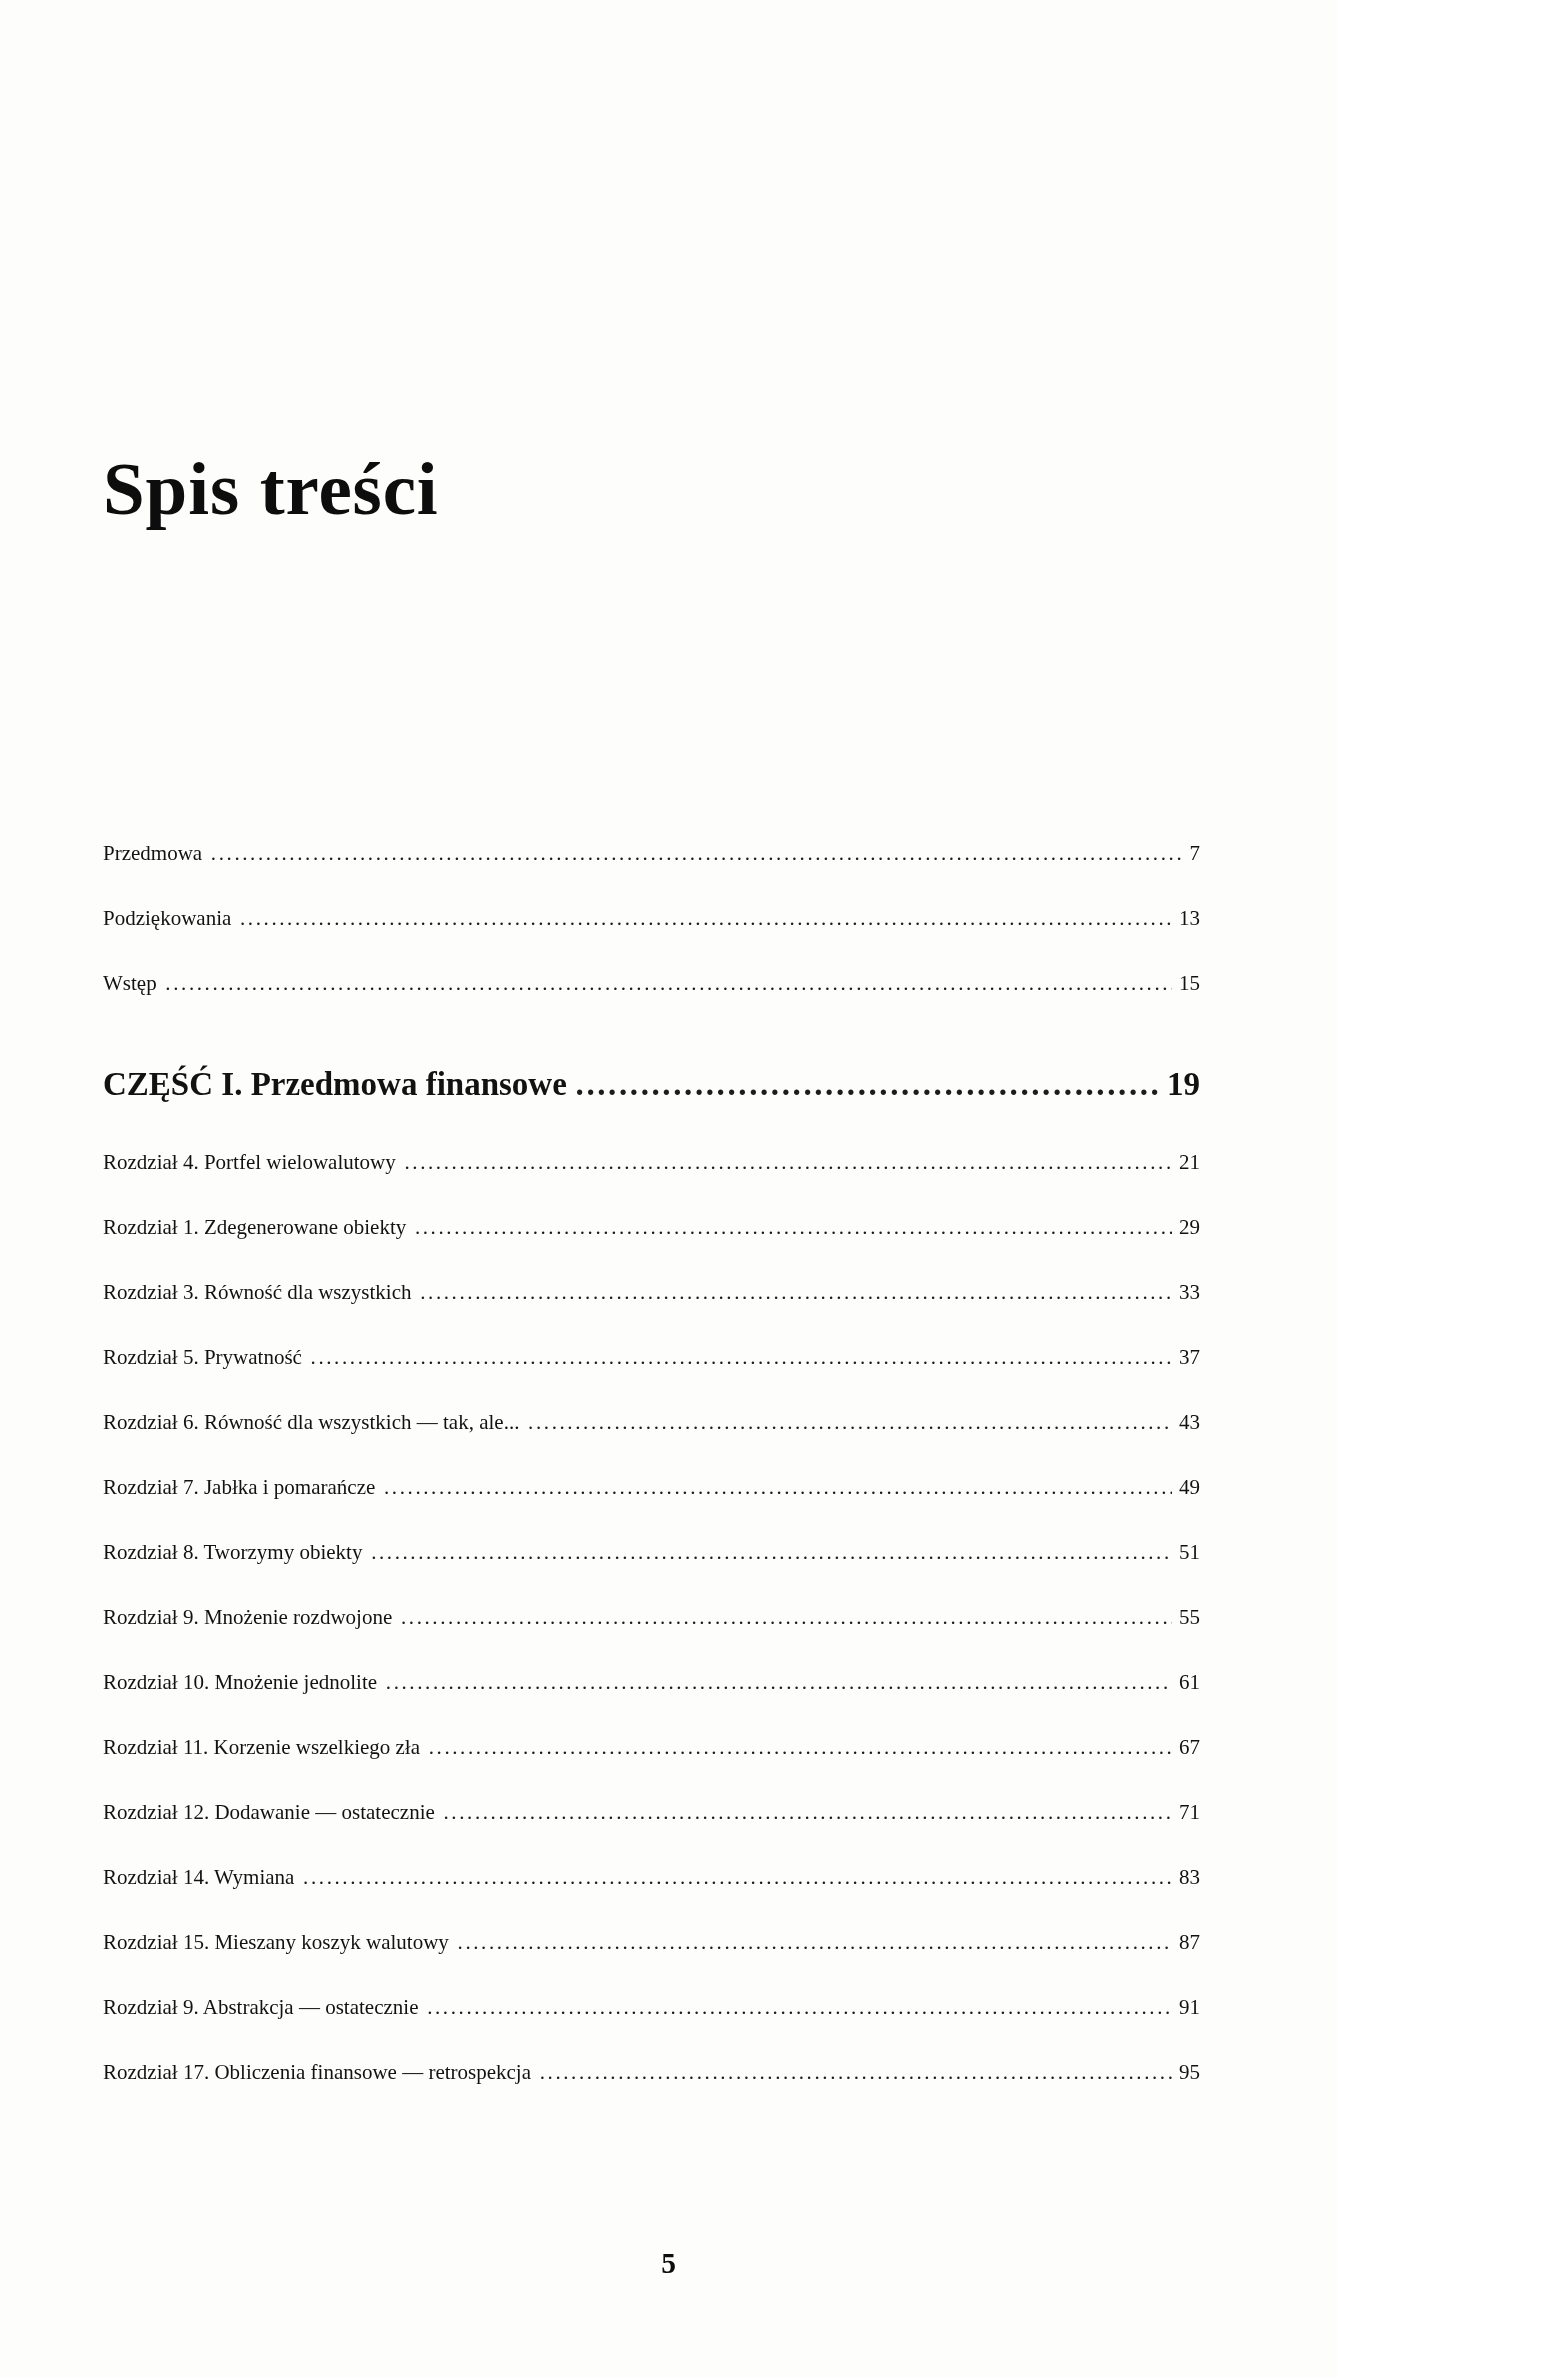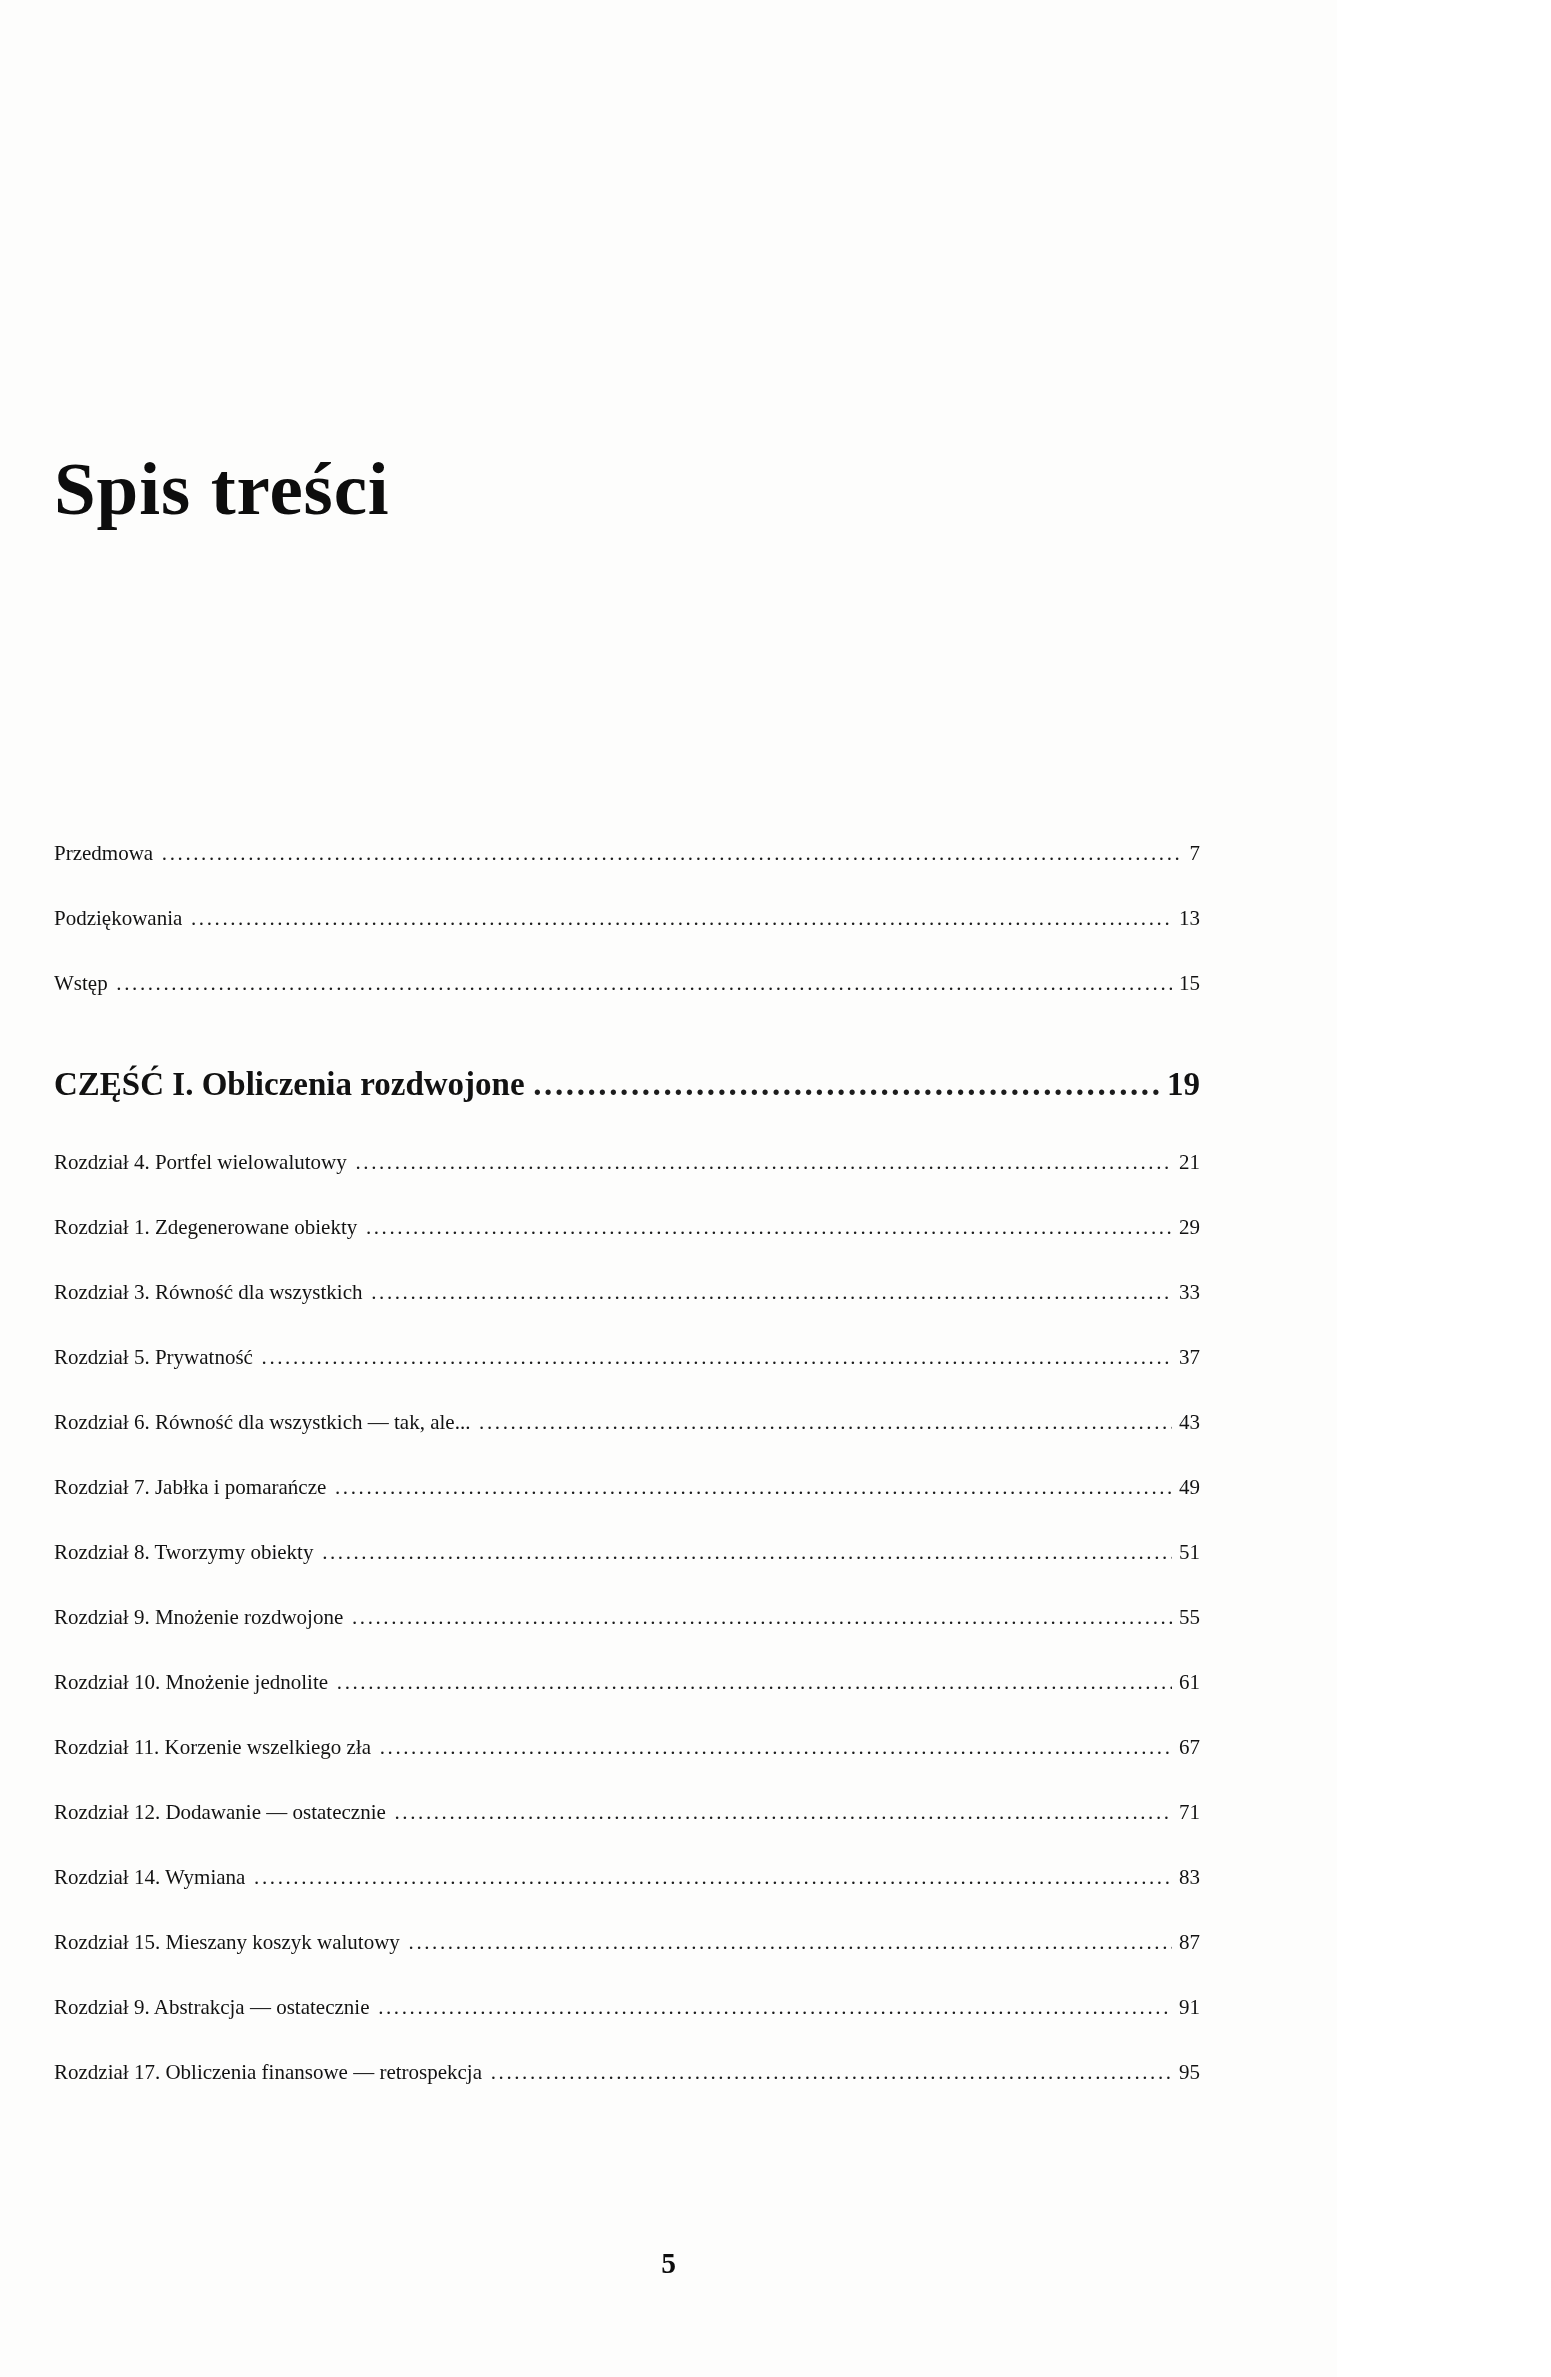--- a/index.html
+++ b/index.html
@@ -6,21 +6,21 @@
     margin: 0;
     padding: 0;
     background: #ffffff;
   }
   .page {
     position: relative;
     width: 1337px;
     height: 2377px;
     box-sizing: border-box;
     background: #fdfdfc;
-    padding: 451px 137px 0 54px;
+    padding: 451px 137px 0 103px;
     font-family: "Liberation Serif", "DejaVu Serif", serif;
     color: #121212;
     overflow: hidden;
   }
   .title {
     margin: 0 0 295px 0;
     font-size: 75px;
     font-weight: 700;
     letter-spacing: 0.9px;
     line-height: 1;
@@ -93,21 +93,21 @@
           <span class="toc-page-num">13</span>
         </div>
         <div class="toc-row">
           <span class="toc-label">Wstęp</span>
           <span class="leader"></span>
           <span class="toc-page-num">15</span>
         </div>
       </div>
     <div id="part-heading">
         <div class="toc-row part">
-          <span class="toc-label">CZĘŚĆ I. Obliczenia rozdwojone</span>
+          <span class="toc-label">CZĘŚĆ I. Przedmowa finansowe</span>
           <span class="leader"></span>
           <span class="toc-page-num">19</span>
         </div>
       </div>
     <div id="chapters">
         <div class="toc-row">
           <span class="toc-label">Rozdział 4. Portfel wielowalutowy</span>
           <span class="leader"></span>
           <span class="toc-page-num">21</span>
         </div>

